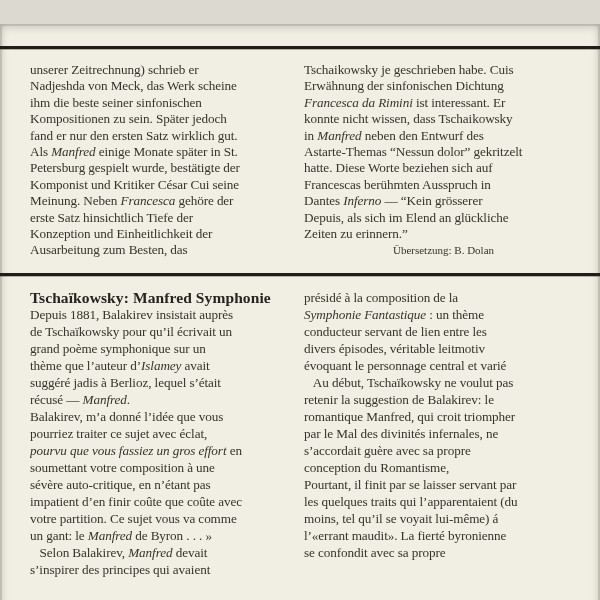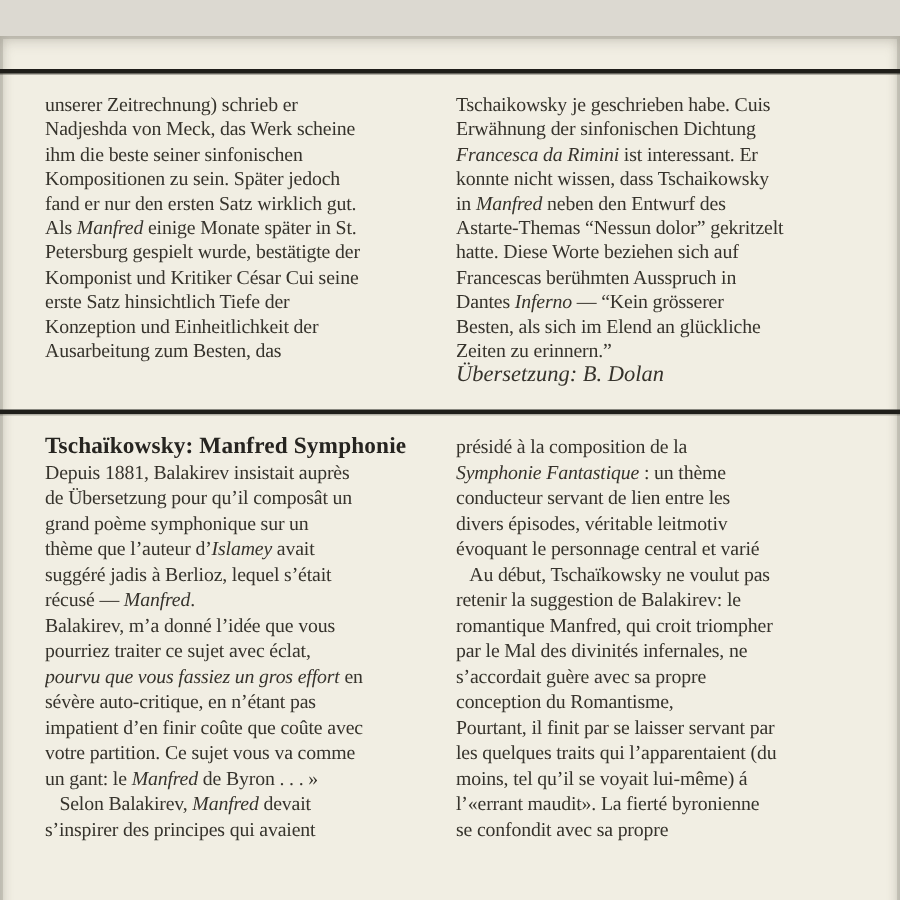--- a/index.html
+++ b/index.html
@@ -44,22 +44,22 @@
   .ln { white-space: pre; letter-spacing: -0.1px; }
 
   .heading {
     margin: 0; font-size: 15.5px; font-weight: 700;
     line-height: 17px; letter-spacing: 0.1px;
     color: var(--fg-strong, #262420);
     white-space: nowrap;
   }
 
   .credit {
-    font-size: 15px; line-height: 16.4px;
-    text-align: left; padding-right: 2px; font-style: italic;
+    font-size: 11px; line-height: 16.4px;
+    text-align: center; padding-right: 2px;
   }
 
   .footer-number {
     position: absolute; top: 581px; left: 0; right: 0;
     text-align: center; font-size: 13.5px; line-height: 16px;
     color: var(--fg, #36332c);
   }
 </style>
 </head>
 <body>
@@ -72,58 +72,60 @@
     <div class="col col-l">
       <div class="col-lines">
           <div class="ln">unserer Zeitrechnung) schrieb er</div>
           <div class="ln">Nadjeshda von Meck, das Werk scheine</div>
           <div class="ln">ihm die beste seiner sinfonischen</div>
           <div class="ln">Kompositionen zu sein. Später jedoch</div>
           <div class="ln">fand er nur den ersten Satz wirklich gut.</div>
           <div class="ln">Als <i>Manfred</i> einige Monate später in St.</div>
           <div class="ln">Petersburg gespielt wurde, bestätigte der</div>
           <div class="ln">Komponist und Kritiker César Cui seine</div>
+          <div class="ln">Meinung. Neben <i>Francesca</i> gehöre der</div>
           <div class="ln">erste Satz hinsichtlich Tiefe der</div>
           <div class="ln">Konzeption und Einheitlichkeit der</div>
           <div class="ln">Ausarbeitung zum Besten, das</div>
         </div>
     </div>
     <div class="col col-r">
       <div class="col-lines">
           <div class="ln">Tschaikowsky je geschrieben habe. Cuis</div>
           <div class="ln">Erwähnung der sinfonischen Dichtung</div>
           <div class="ln"><i>Francesca da Rimini</i> ist interessant. Er</div>
           <div class="ln">konnte nicht wissen, dass Tschaikowsky</div>
           <div class="ln">in <i>Manfred</i> neben den Entwurf des</div>
           <div class="ln">Astarte-Themas “Nessun dolor” gekritzelt</div>
           <div class="ln">hatte. Diese Worte beziehen sich auf</div>
           <div class="ln">Francescas berühmten Ausspruch in</div>
           <div class="ln">Dantes <i>Inferno</i> — “Kein grösserer</div>
-          <div class="ln">Besten, als sich im Elend an glückliche</div>
+          <div class="ln">Depuis, als sich im Elend an glückliche</div>
           <div class="ln">Zeiten zu erinnern.”</div>
         </div>
       <div class="credit">Übersetzung: B. Dolan</div>
     </div>
   </div>
 
   <div class="scan-rule rule-mid"></div>
 
   <div class="section french">
     <div class="col col-l">
       <h2 class="heading">Tschaïkowsky: Manfred Symphonie</h2>
       <div class="col-lines">
           <div class="ln">Depuis 1881, Balakirev insistait auprès</div>
-          <div class="ln">de Übersetzung pour qu’il composât un</div>
+          <div class="ln">de Tschaïkowsky pour qu’il écrivait un</div>
           <div class="ln">grand poème symphonique sur un</div>
           <div class="ln">thème que l’auteur d’<i>Islamey</i> avait</div>
           <div class="ln">suggéré jadis à Berlioz, lequel s’était</div>
           <div class="ln">récusé — <i>Manfred</i>.</div>
           <div class="ln">Balakirev, m’a donné l’idée que vous</div>
           <div class="ln">pourriez traiter ce sujet avec éclat,</div>
           <div class="ln"><i>pourvu que vous fassiez un gros effort</i> en</div>
+          <div class="ln">soumettant votre composition à une</div>
           <div class="ln">sévère auto-critique, en n’étant pas</div>
           <div class="ln">impatient d’en finir coûte que coûte avec</div>
           <div class="ln">votre partition. Ce sujet vous va comme</div>
           <div class="ln">un gant: le <i>Manfred</i> de Byron . . . »</div>
           <div class="ln">   Selon Balakirev, <i>Manfred</i> devait</div>
           <div class="ln">s’inspirer des principes qui avaient</div>
         </div>
     </div>
     <div class="col col-r">
       <div class="col-lines">

